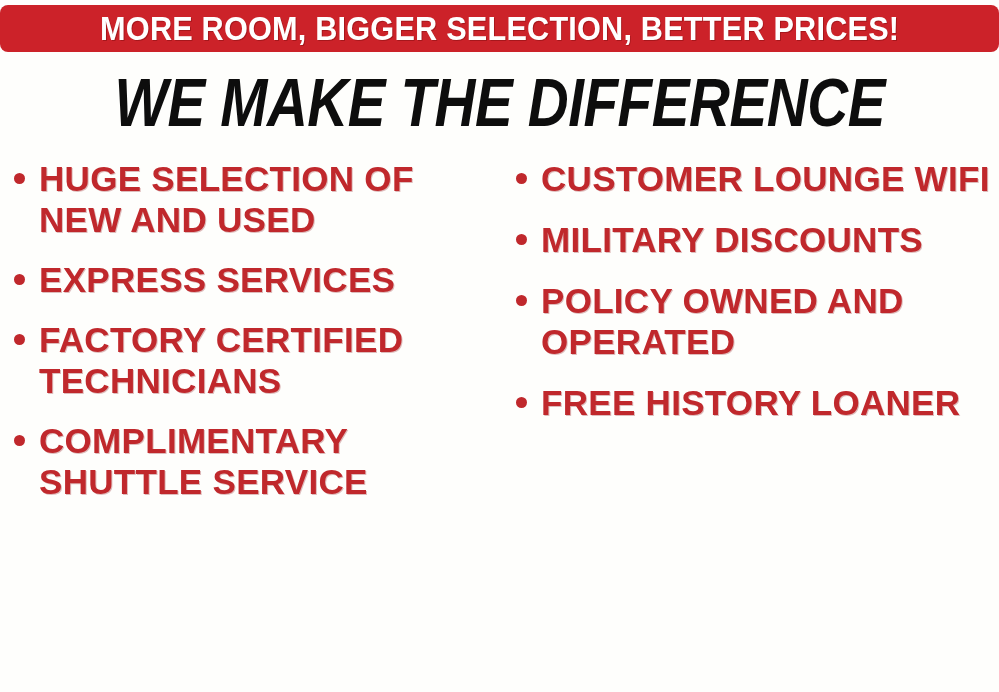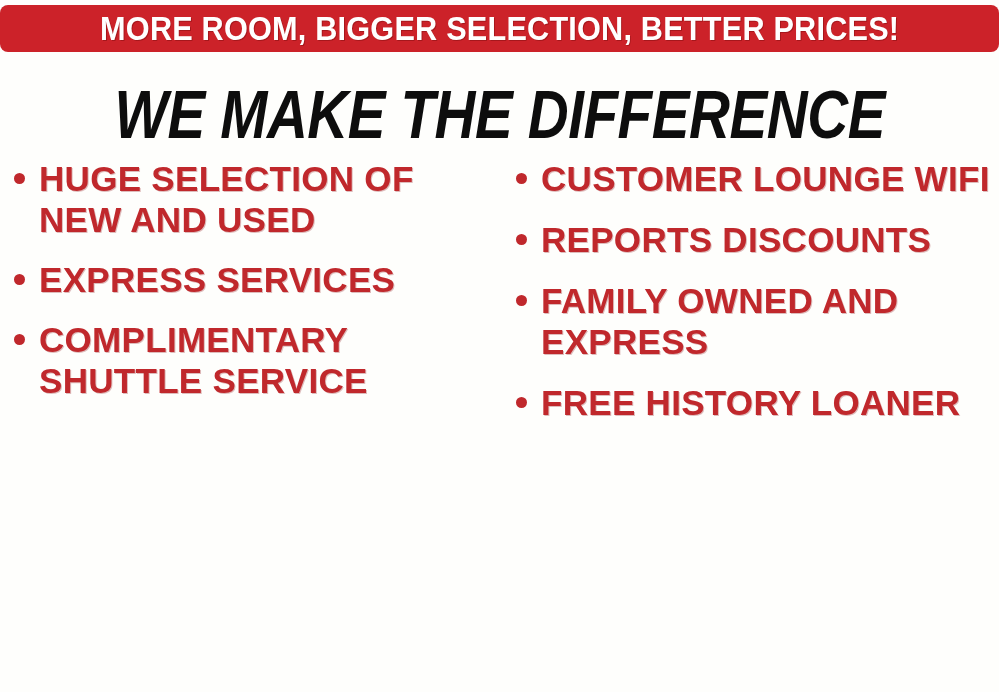--- a/index.html
+++ b/index.html
@@ -44,21 +44,21 @@
     transform: scaleX(0.93);
     transform-origin: center center;
     white-space: nowrap;
     text-shadow: 1px 1px 0 rgba(120,10,14,0.45);
   }
 
   
   .headline {
     position: absolute;
     left: 0;
-    top: 80px;
+    top: 68px;
     width: 999px;
     text-align: center;
   }
   .headline-text {
     display: inline-block;
     color: #0d0d0d;
     font-family: "Liberation Sans", sans-serif;
     font-weight: bold;
     font-style: italic;
     font-size: 69px;
@@ -130,46 +130,50 @@
       <div class="bullet-item">
         <span class="bullet-dot"></span>
         <span class="bullet-label">HUGE SELECTION OF NEW AND USED</span>
       </div>
 
       <div class="bullet-item">
         <span class="bullet-dot"></span>
         <span class="bullet-label">EXPRESS SERVICES</span>
       </div>
 
+      <div class="bullet-item">
+        <span class="bullet-dot"></span>
+        <span class="bullet-label">FACTORY CERTIFIED TECHNICIANS</span>
+      </div>
 
 
       <div class="bullet-item">
         <span class="bullet-dot"></span>
         <span class="bullet-label">COMPLIMENTARY SHUTTLE SERVICE</span>
       </div>
 
     </div>
 
     <div class="column column-right">
 
 
 
       <div class="bullet-item">
         <span class="bullet-dot"></span>
         <span class="bullet-label">CUSTOMER LOUNGE WIFI</span>
       </div>
 
       <div class="bullet-item">
         <span class="bullet-dot"></span>
-        <span class="bullet-label">REPORTS DISCOUNTS</span>
+        <span class="bullet-label">MILITARY DISCOUNTS</span>
       </div>
 
       <div class="bullet-item">
         <span class="bullet-dot"></span>
-        <span class="bullet-label">FAMILY OWNED AND EXPRESS</span>
+        <span class="bullet-label">POLICY OWNED AND OPERATED</span>
       </div>
 
       <div class="bullet-item">
         <span class="bullet-dot"></span>
         <span class="bullet-label">FREE HISTORY LOANER</span>
       </div>
 
     </div>
 
   </div>

